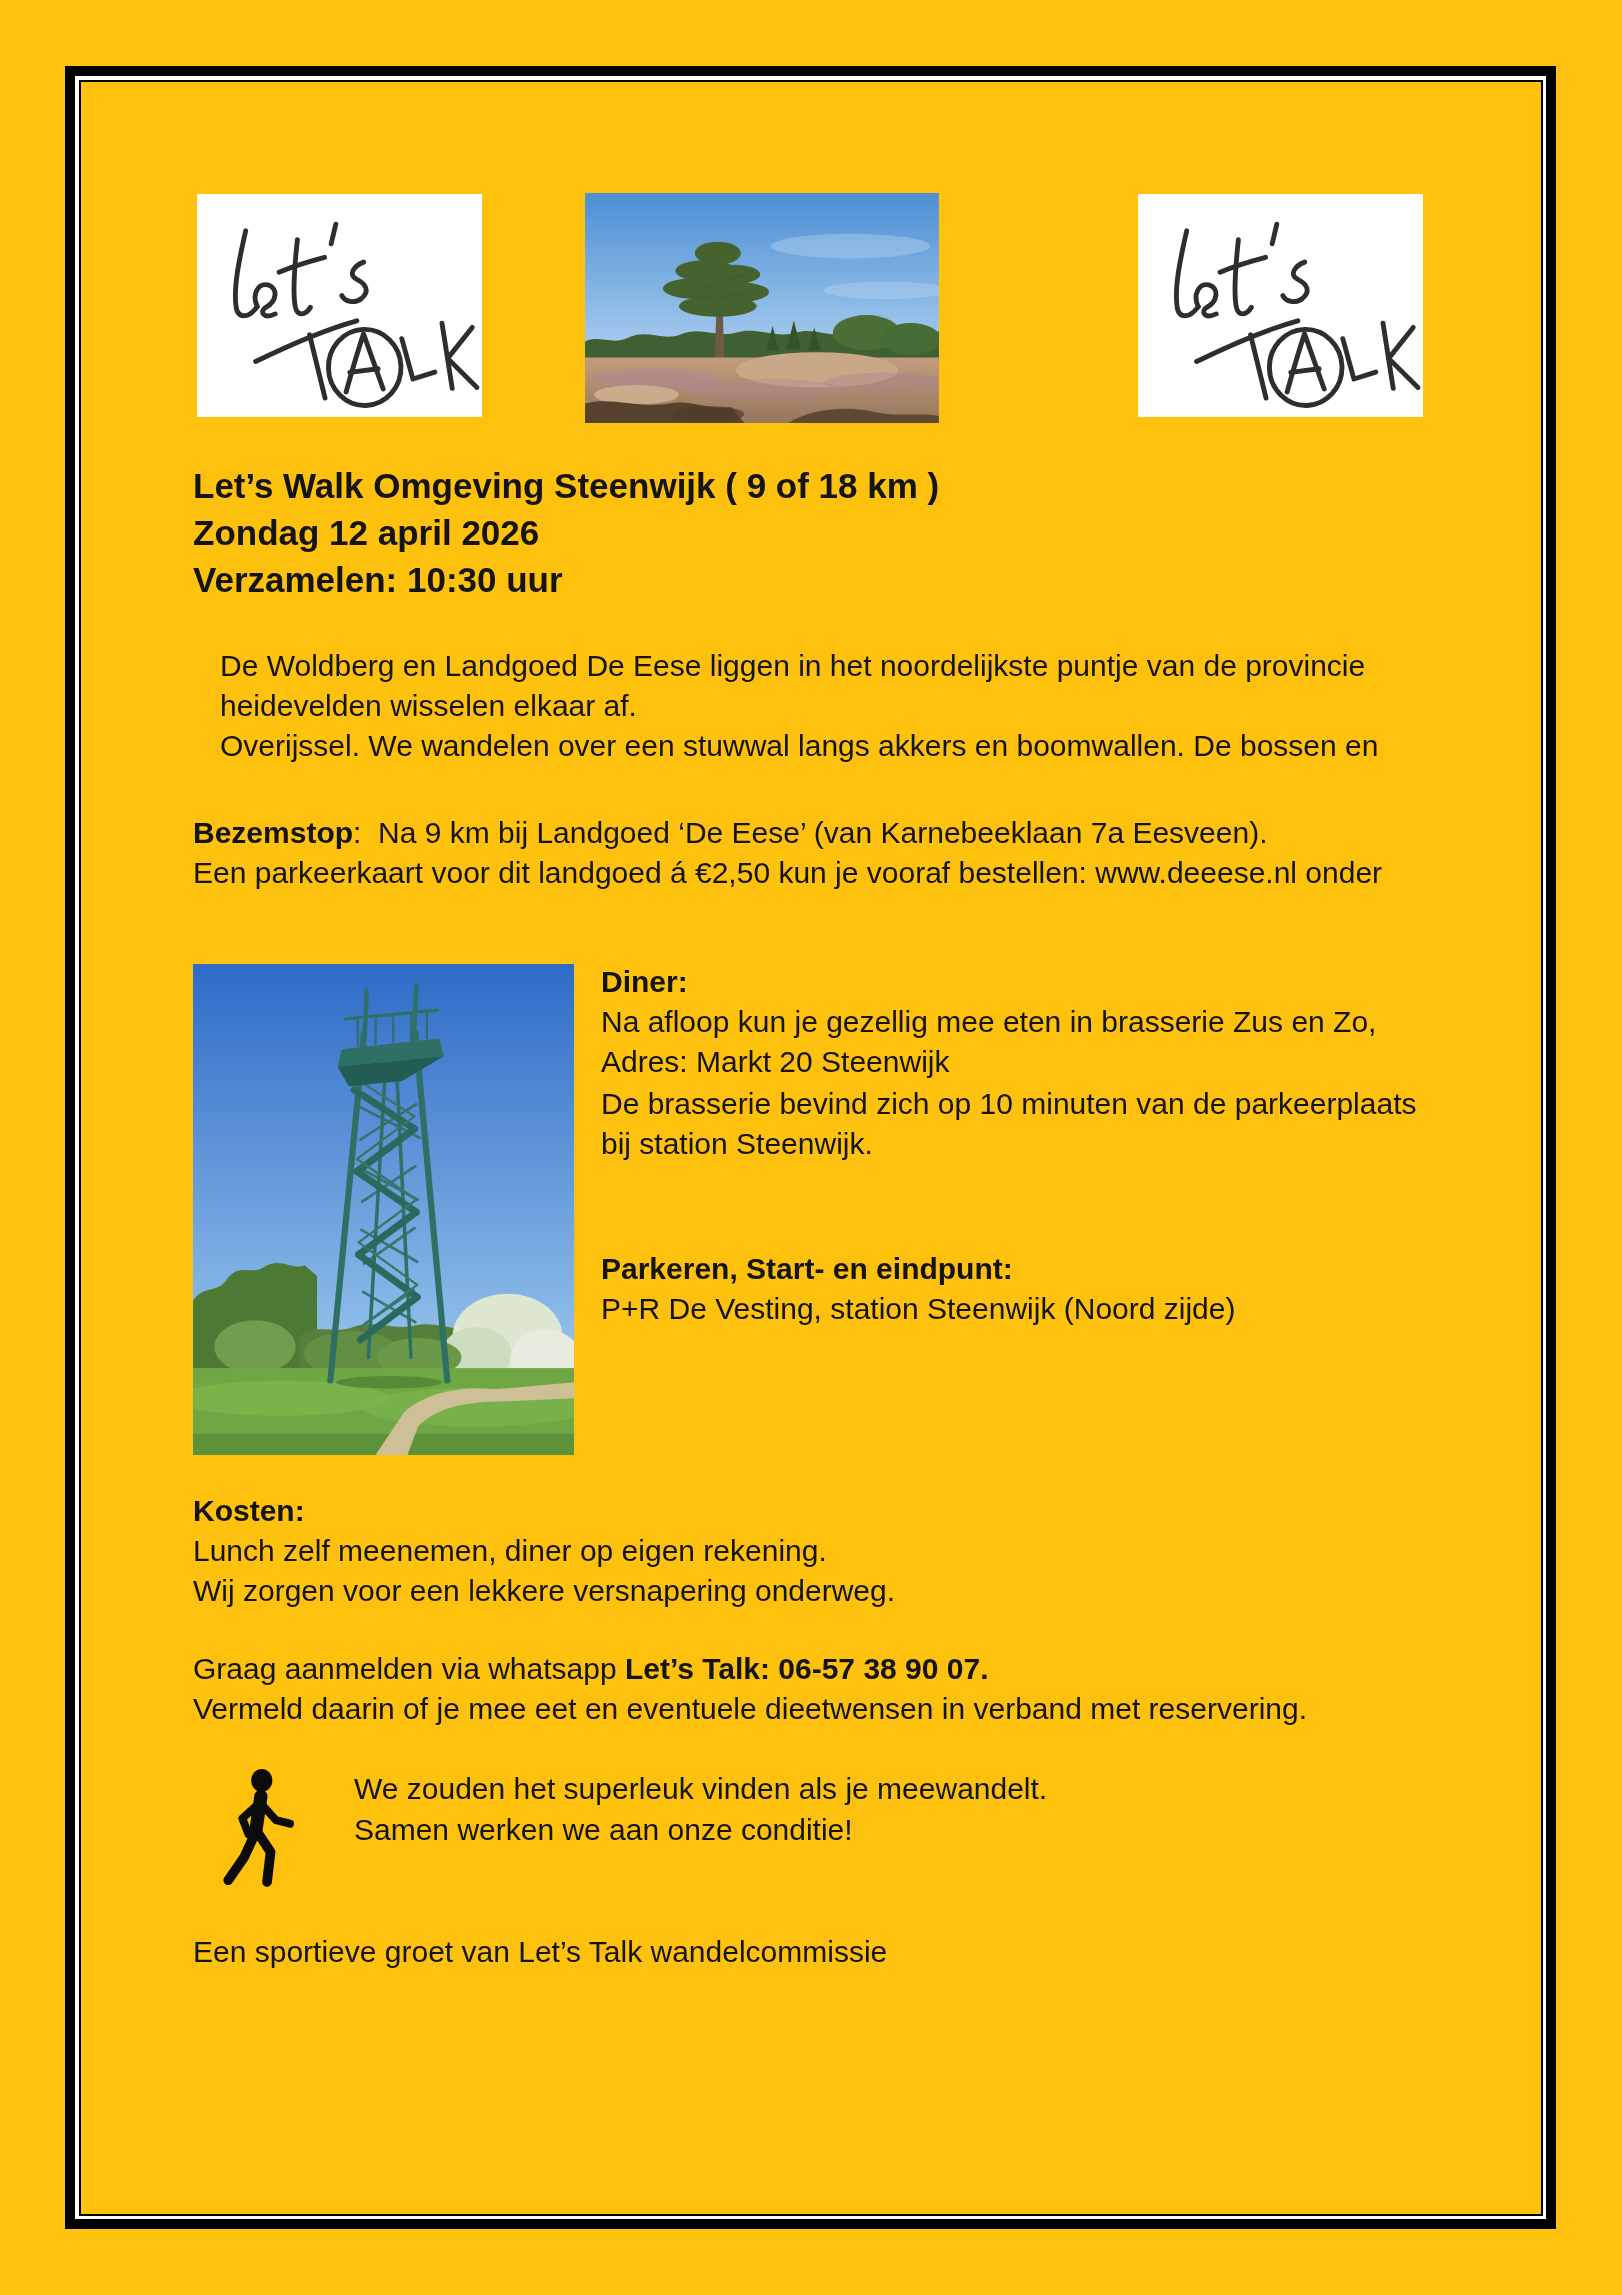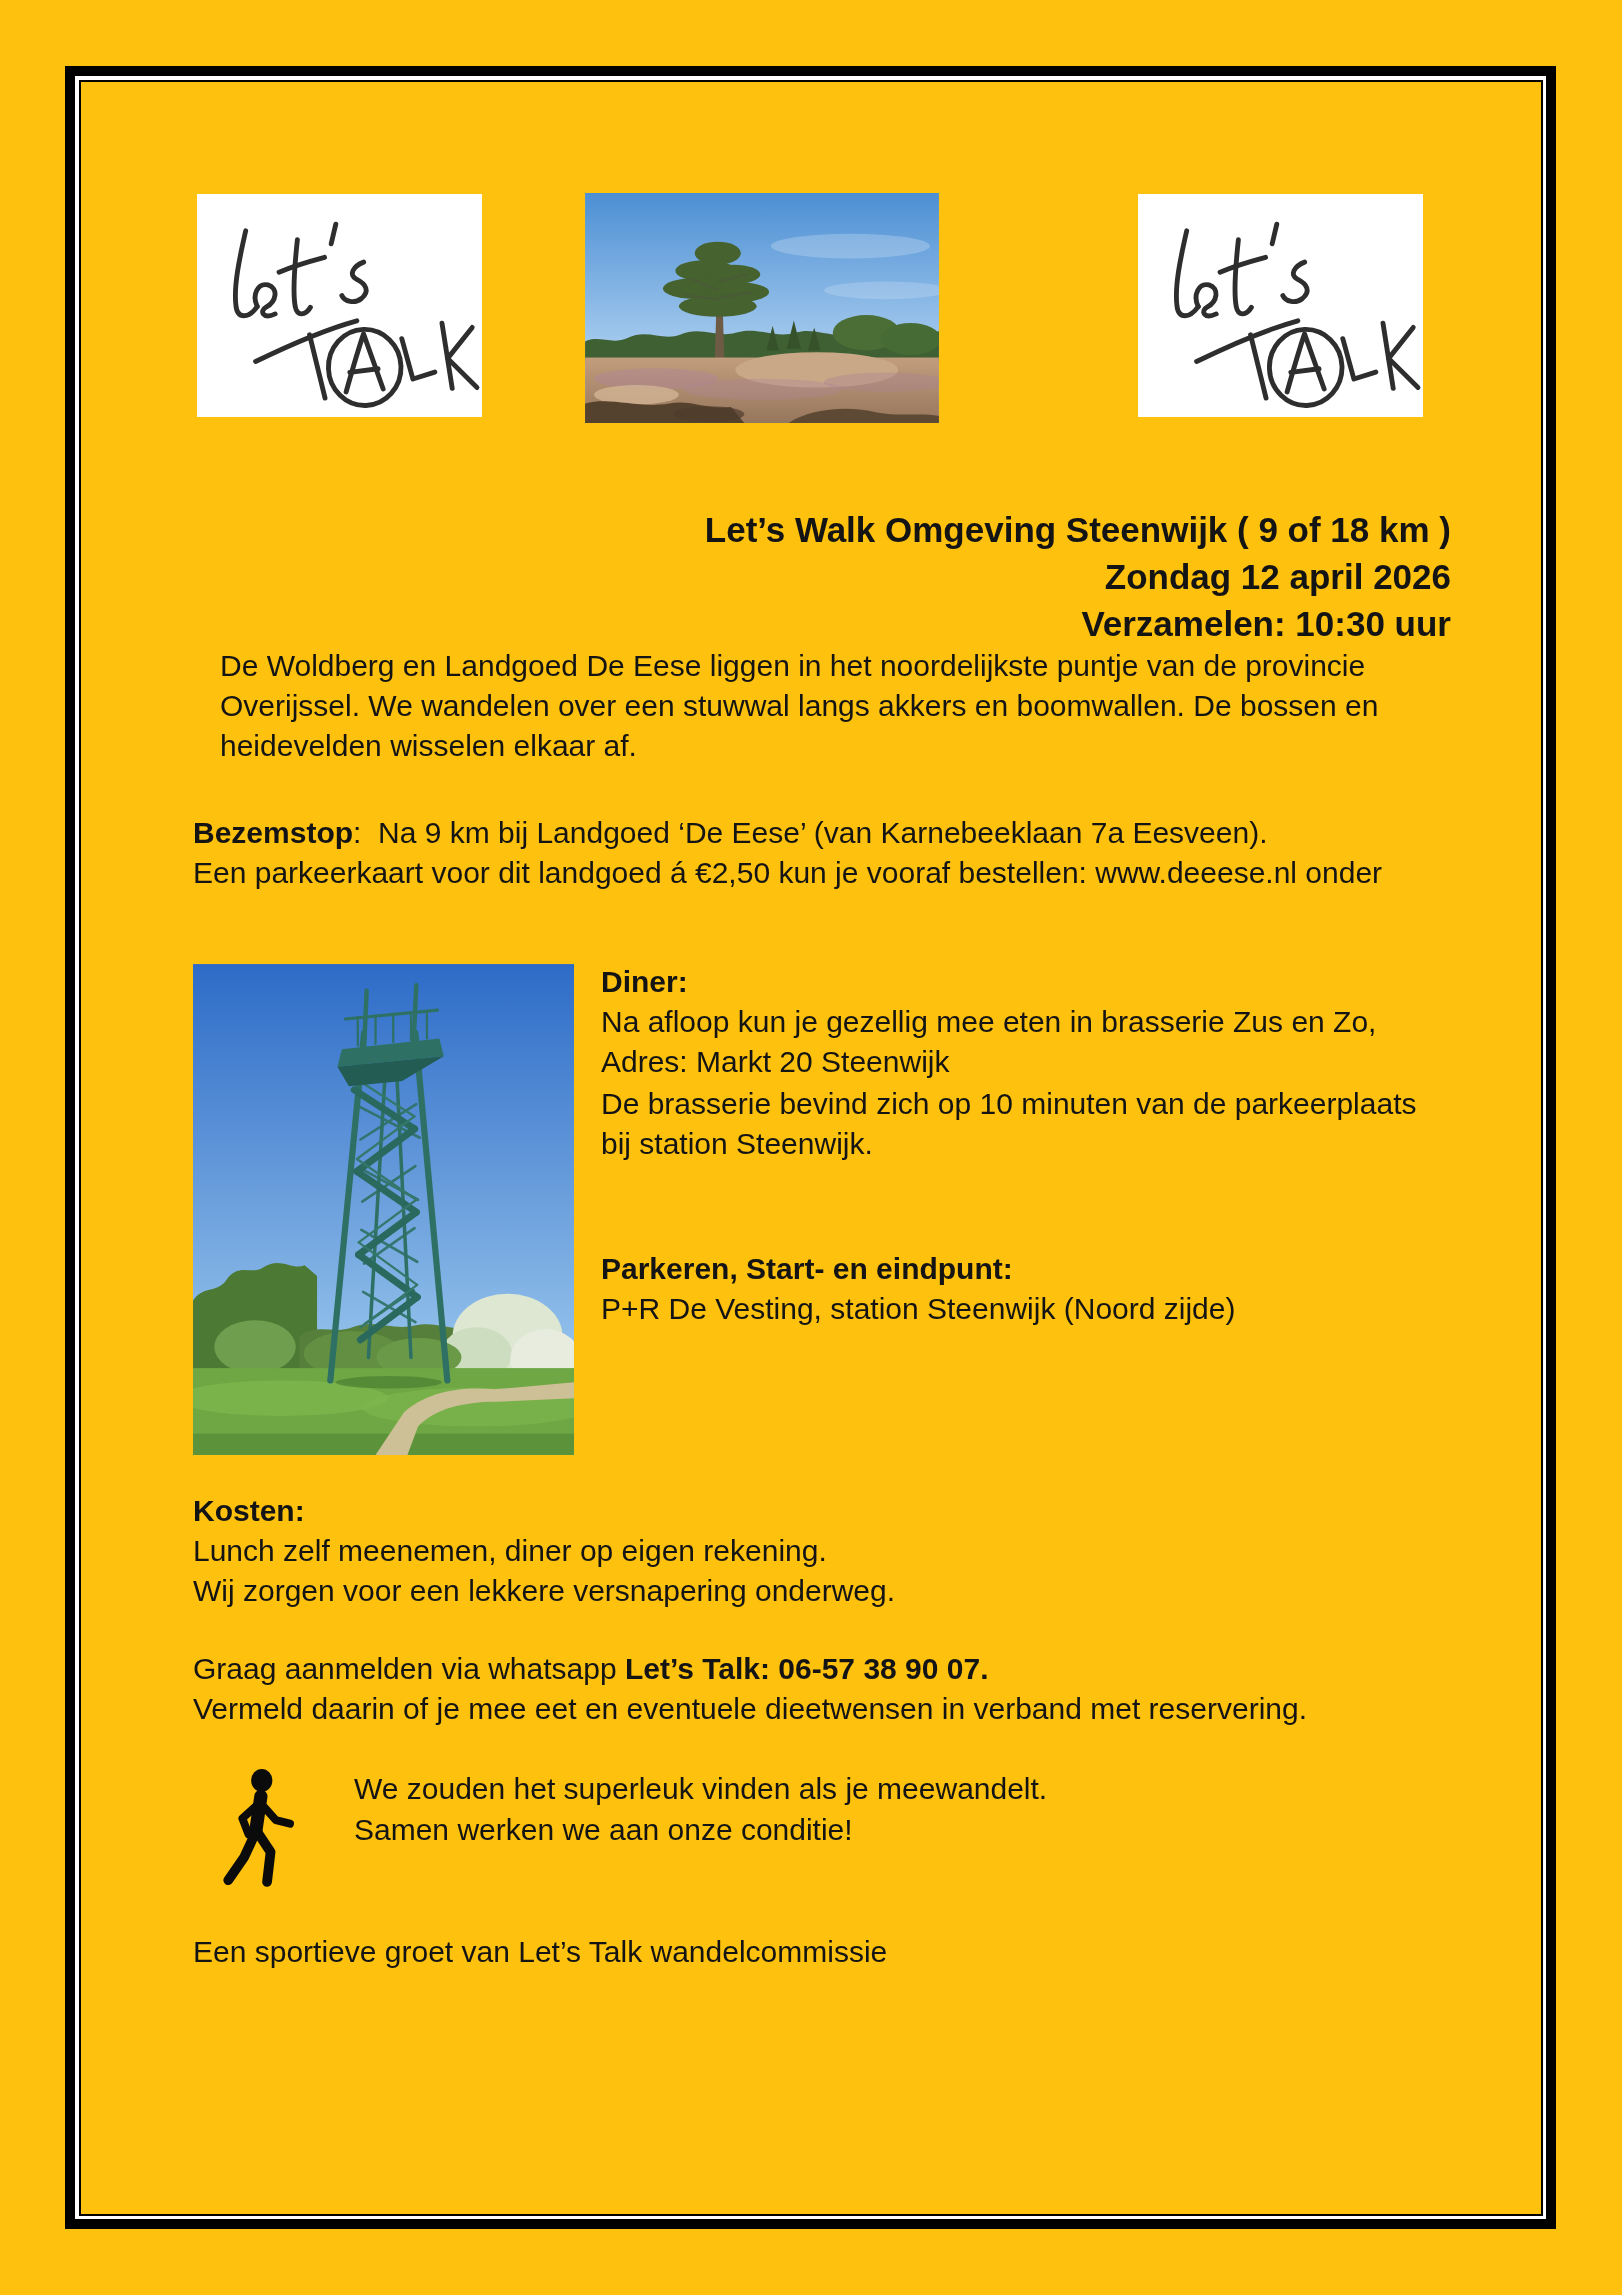--- a/index.html
+++ b/index.html
@@ -27,21 +27,21 @@
     background:#ffffff;overflow:hidden;
   }
   .logo-left{left:197px;}
   .logo-right{left:1138px;}
   .photo-center{position:absolute;left:585px;top:193px;width:354px;height:230px;overflow:hidden;}
   .tower-photo{position:absolute;left:193px;top:964px;width:381px;height:491px;overflow:hidden;}
   svg{display:block;}
   
   .title-block{
     position:absolute;left:193px;top:462px;width:1258px;
-    font-size:35px;font-weight:bold;line-height:47px;text-align:right;margin-top:44px;
+    font-size:35px;font-weight:bold;line-height:47px;text-align:left;
   }
   .body-text{font-size:30px;line-height:40px;}
   .b{font-weight:bold;}
   .pre{white-space:pre-wrap;}
   .intro{left:193px;top:646px;margin-left:27px;}
   .bezemstop{left:193px;top:813px;}
   .diner{left:601px;top:962px;}
   .brasserie{left:601px;top:1084px;}
   .parkeren{left:601px;top:1249px;}
   .kosten{left:193px;top:1491px;}
@@ -140,22 +140,22 @@
 </div>
 
 <div class="title-block">
   <div>Let’s Walk Omgeving Steenwijk ( 9 of 18 km )</div>
   <div>Zondag 12 april 2026</div>
   <div>Verzamelen: 10:30 uur</div>
 </div>
 
 <div class="abs body-text intro">
   <div>De Woldberg en Landgoed De Eese liggen in het noordelijkste puntje van de provincie</div>
+  <div>heidevelden wisselen elkaar af.</div>
   <div>Overijssel. We wandelen over een stuwwal langs akkers en boomwallen. De bossen en</div>
-  <div>heidevelden wisselen elkaar af.</div>
 </div>
 
 <div class="abs body-text bezemstop">
   <div><span class="b">Bezemstop</span><span class="pre">:  Na 9 km bij Landgoed ‘De Eese’ (van Karnebeeklaan 7a Eesveen).</span></div>
   <div>Een parkeerkaart voor dit landgoed á €2,50 kun je vooraf bestellen: www.deeese.nl onder</div>
 </div>
 
 <div class="tower-photo">
   <svg width="381" height="491" viewBox="0 0 430 554">
     <defs>

